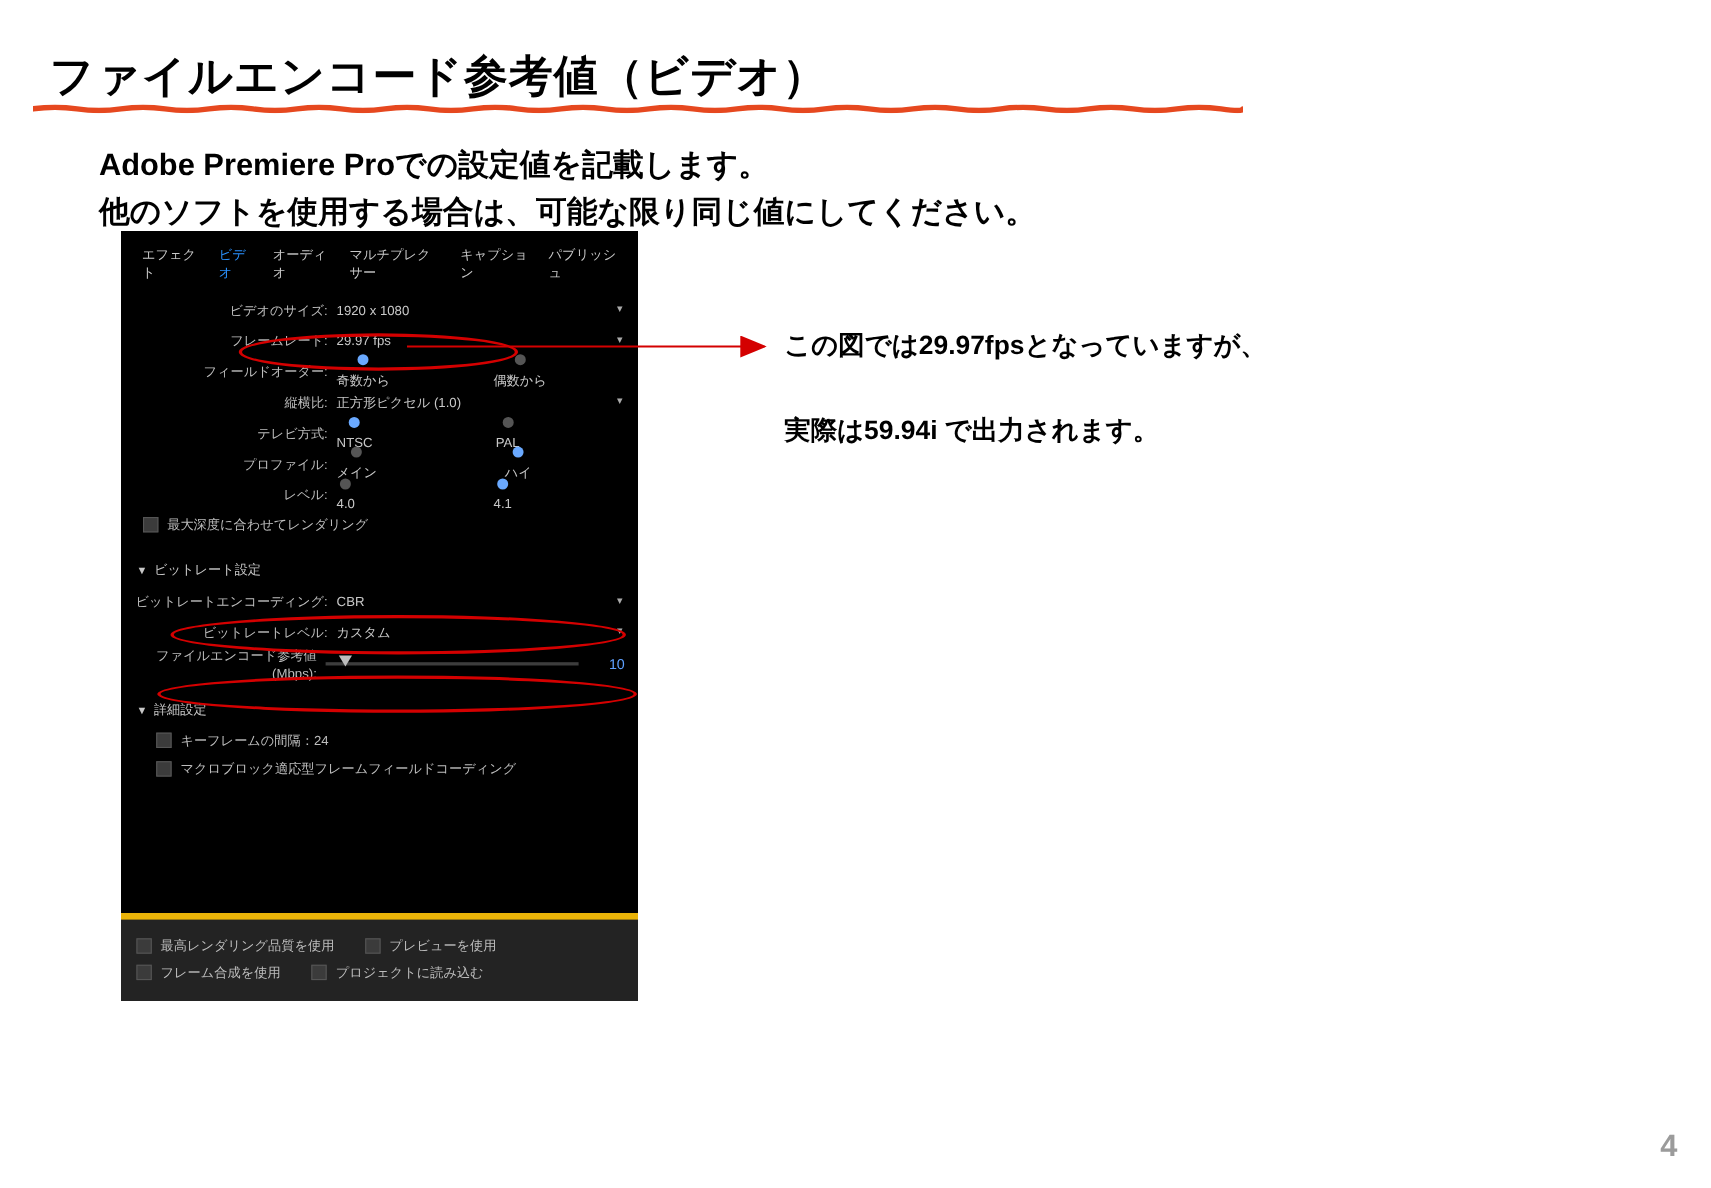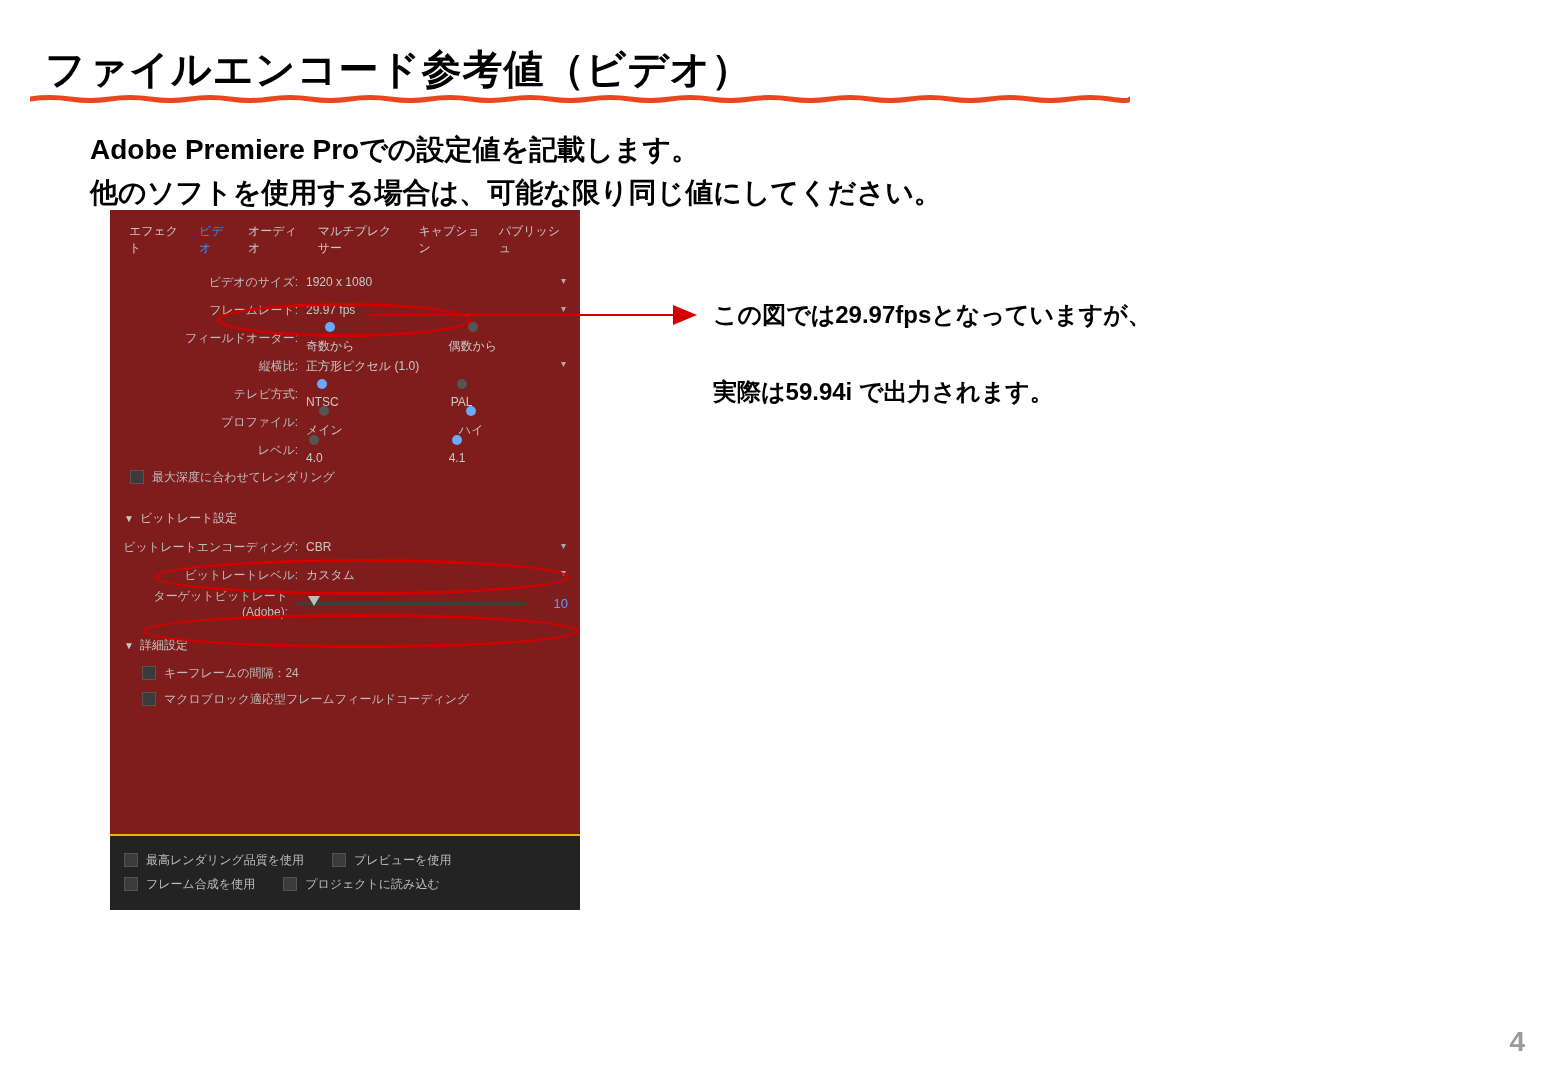--- a/index.html
+++ b/index.html
@@ -1,42 +1,42 @@
 <!DOCTYPE html>
 <html><head>
 <meta charset="utf-8">
 <style>
   html,body{margin:0;padding:0;background:#fff;font-family:"Hiragino Kaku Gothic ProN","Meiryo",sans-serif;}
   .page{position:relative;width:1555px;height:1080px;}
   .title{position:absolute;left:45px;top:42px;font-size:40px;font-weight:700;color:#000;letter-spacing:1px;}
   .rule{position:absolute;left:30px;top:95px;width:1100px;height:8px;}
   .rule svg{display:block;}
   .desc{position:absolute;left:90px;top:128px;font-size:28px;font-weight:900;color:#000;line-height:1.55;}
-  .panel{position:absolute;left:110px;top:210px;width:470px;height:700px;background:#7f1d1d;color:#c8c8c8;font-size:12px;}
+  .panel{position:absolute;left:110px;top:210px;width:470px;height:700px;background:#000000;color:#c8c8c8;font-size:12px;}
   .tabs{display:flex;gap:0;padding:10px 10px 8px 10px;font-size:12px;}
   .tabs span{padding:3px 9px;color:#c8c8c8;}
   .tabs span.active{color:#2a92ff;}
   .section-head{padding:6px 10px 6px 14px;color:#c8c8c8;font-size:12px;}
   .section-head::before{content:"▼";font-size:10px;margin-right:6px;color:#c8c8c8;}
   .row{display:flex;align-items:center;height:28px;font-size:12px;padding-left:10px;}
   .row .lbl{width:178px;text-align:right;color:#bdbdbd;padding-right:8px;}
   .row .val{flex:1;display:flex;align-items:flex-start;gap:27px;}
   .caret{margin-left:auto;margin-right:14px;color:#aaa;font-size:10px;}
   .radio{display:inline-flex;align-items:center;gap:6px;color:#c8c8c8;flex-direction:column;}
   .radio .dot{width:10px;height:10px;border-radius:50%;background:#555;display:inline-block;}
   .radio .dot.sel{background:#6aa9ff;}
   .chkrow{display:flex;align-items:center;height:26px;padding-left:20px;color:#bdbdbd;font-size:12px;gap:8px;}
   .chk{width:12px;height:12px;background:#3b3b3b;border:1px solid #555;display:inline-block;}
   .slider-row{display:flex;align-items:center;height:28px;}
   .slider-row .lbl{width:178px;text-align:right;color:#bdbdbd;padding-right:8px;font-size:12px;}
   .slider-row .track{position:relative;flex:1;display:flex;align-items:center;padding-right:12px;}
   .slider-row .bar{height:3px;background:#3d3d3d;flex:1;position:relative;}
   .slider-row .thumb{position:absolute;left:12px;top:-6px;width:0;height:0;border-left:6px solid transparent;border-right:6px solid transparent;border-top:10px solid #bdbdbd;}
   .slider-row .num{color:#5ea0ff;width:32px;text-align:right;margin-left:10px;font-size:13px;}
-  .bottom{position:absolute;left:0;bottom:0;width:100%;border-top:2px solid #eab308;background:#232323;padding:12px 14px 14px 14px;box-sizing:border-box;text-align:right;}
+  .bottom{position:absolute;left:0;bottom:0;width:100%;border-top:6px solid #eab308;background:#232323;padding:12px 14px 14px 14px;box-sizing:border-box;text-align:right;}
   .bottom .brow{display:flex;gap:28px;height:24px;align-items:center;}
   .bottom .bi{display:flex;align-items:center;gap:8px;color:#bdbdbd;font-size:12px;}
   
   .ring{position:absolute;border:3px solid #d40000;border-radius:50%/50%;pointer-events:none;}
   
   .arrow-svg{position:absolute;left:370px;top:300px;pointer-events:none;}
   .annot{position:absolute;left:713px;top:296px;font-size:24px;font-weight:900;color:#000;line-height:1.6;}
   .pagenum{position:absolute;right:30px;bottom:22px;font-size:28px;color:#9b9b9b;font-weight:700;}
 </style>
 </head>
@@ -169,21 +169,21 @@
 
     <div class="row">
       <div class="lbl">ビットレートレベル:</div>
       <div class="val">
         <span>カスタム</span>
         <span class="caret">▾</span>
       </div>
     </div>
 
     <div class="slider-row">
-      <div class="lbl">ターゲットビットレート (Adobe):</div>
+      <div class="lbl">ファイルエンコード参考値 (Mbps):</div>
       <div class="track">
         <div class="bar">
           <div class="thumb"></div>
         </div>
         <div class="num">10</div>
       </div>
     </div>
 
     <div style="height:14px"></div>
     <div class="section-head">詳細設定</div>

